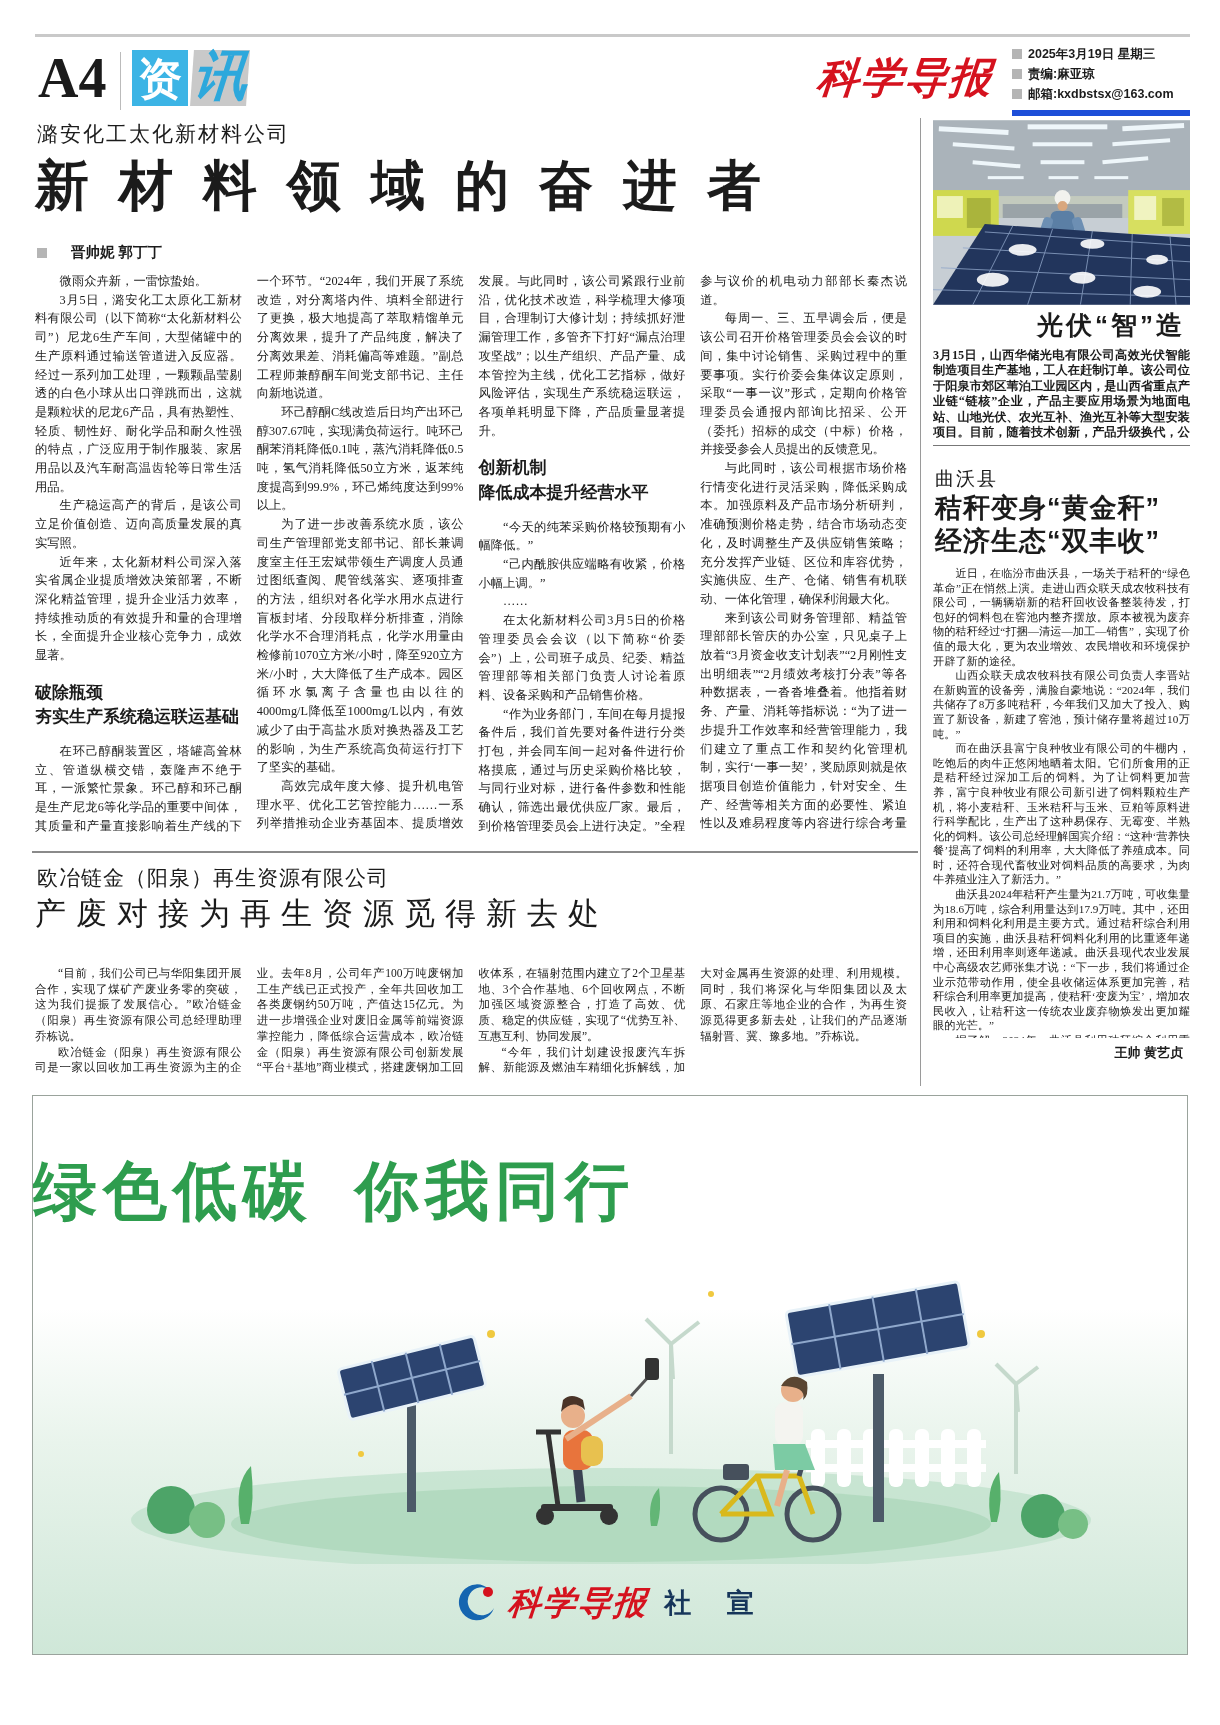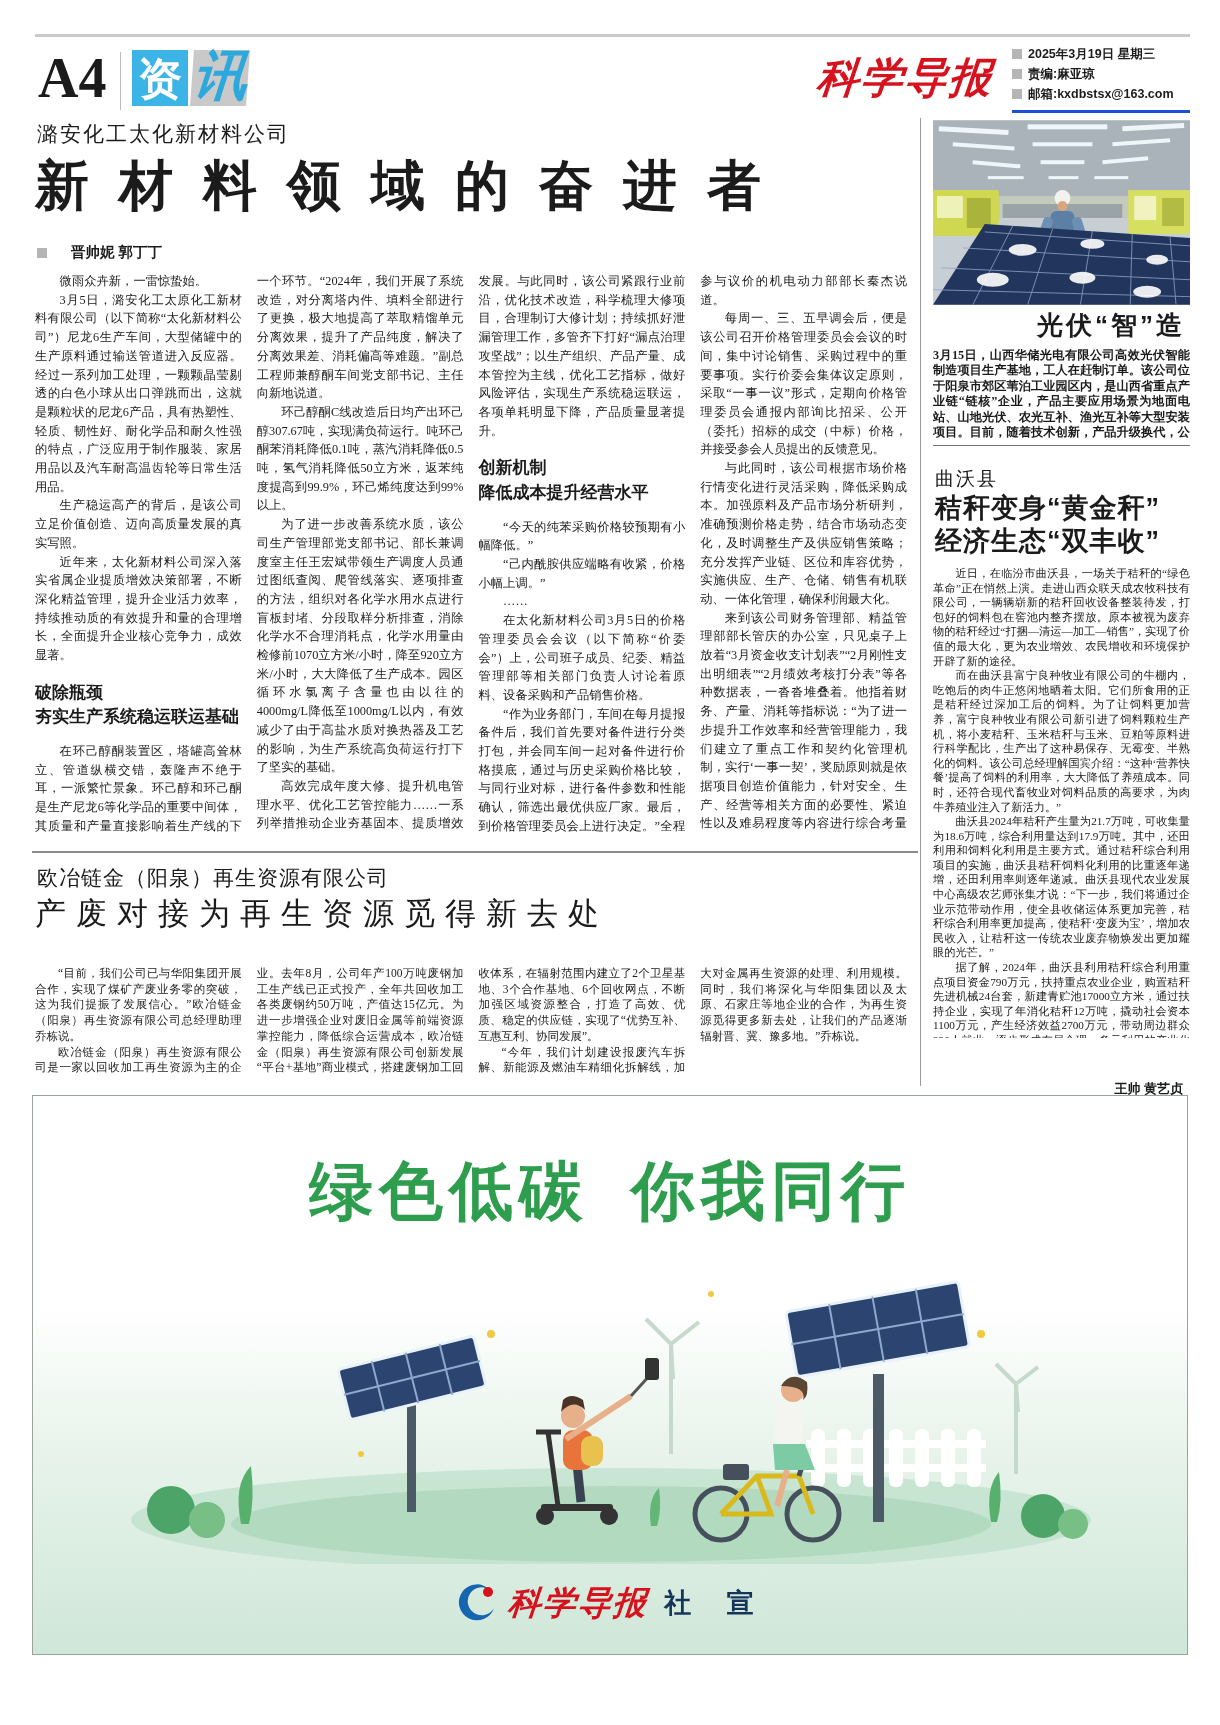--- a/index.html
+++ b/index.html
@@ -12,21 +12,21 @@
   #pageno { left:38px; top:46px; font-size:56px; font-weight:700; font-family:"Liberation Serif", serif; }
   #hdr-div { left:120px; top:52px; width:1px; height:58px; background:#bbb; }
   .badge { width:56px; height:56px; display:inline-block; text-align:center; }
   #badge-zi { left:132px; top:50px; background:#3cb4e5; color:#fff; font-size:44px; line-height:58px;
               font-weight:700; font-family:"Liberation Sans", sans-serif; }
   #badge-xun { left:192px; top:50px; background:#c9c9c9; color:#2da8dc; font-size:54px; line-height:52px;
                font-weight:700; font-style:italic; overflow:visible;
                font-family:"Liberation Serif", serif; transform:skewX(-4deg); }
   #masthead { left:800px; top:50px; width:210px; text-align:center; color:#d5121e; font-size:42px;
               font-weight:700; font-style:italic; transform:skewX(-5deg); letter-spacing:2px; }
-  #hdr-info { left:1012px; top:44px; width:178px; border-bottom:3px solid #1d4ed8; padding-bottom:6px;
+  #hdr-info { left:1012px; top:44px; width:178px; border-bottom:6px solid #1d4ed8; padding-bottom:6px;
               font-family:"Liberation Sans", sans-serif; }
   .inforow { display:flex; align-items:center; gap:6px; font-size:12.5px; font-weight:700;
              line-height:20px; white-space:nowrap; }
   .sq { width:10px; height:10px; background:#b5b5b5; flex:0 0 auto; display:inline-block; }
 
   
   #m-kicker { left:37px; top:120px; font-size:21px; letter-spacing:2px; }
   #m-headline { left:35px; top:150px; width:875px; font-size:54px; font-weight:900; letter-spacing:30px;
                 font-family:"Liberation Sans", sans-serif; white-space:nowrap; }
   #m-byline { left:37px; top:243px; display:flex; align-items:center; gap:24px;
@@ -57,27 +57,27 @@
               font-family:"Liberation Sans", sans-serif; letter-spacing:3px; }
   #ps-body { left:933px; top:348px; width:257px; height:90px; overflow:hidden; text-align:justify;
              font-size:12.2px; line-height:15.4px; font-weight:600; }
   #sb-rule { left:933px; top:445px; width:257px; height:1px; background:#777; }
   #q-kicker { left:935px; top:466px; font-size:19px; letter-spacing:2px; }
   #q-headline { left:935px; top:492px; font-size:27px; font-weight:900; line-height:33px;
                 font-family:"Liberation Sans", sans-serif; letter-spacing:1px; }
   #q-body { left:933px; top:566px; width:257px; height:472px; overflow:hidden; text-align:justify;
             font-size:11.2px; line-height:14.6px; }
   #q-body .p { text-indent:2em; }
-  #q-byline { left:933px; top:1044px; width:250px; text-align:right; font-size:13px;margin-top:36px; }
+  #q-byline { left:933px; top:1044px; width:250px; text-align:right; font-size:13px; }
 
   
   #ad { left:32px; top:1095px; width:1156px; height:560px; border:1px solid #9aa39c;
         background:linear-gradient(180deg,#ffffff 0%,#ffffff 38%,#e9f4ec 62%,#cfe7d8 100%);
         overflow:hidden; }
-  #ad-slogan { position:absolute; left:0; top:52px; width:100%; text-align:center;
+  #ad-slogan { position:absolute; left:0; top:52px; width:100%; text-align:left;
                font-size:64px; font-weight:900; color:#2e9d4e; letter-spacing:6px;
                font-family:"Liberation Sans", sans-serif; }
   #ad-slogan .gap { display:inline-block; width:42px; }
   #ad-art { position:absolute; left:78px; top:128px; }
   #ad-footer { position:absolute; left:0; top:484px; width:100%; display:flex;
                justify-content:center; align-items:center; gap:10px; }
   #ad-brand { color:#d5121e; font-size:33px; font-weight:700; font-style:italic;
               transform:skewX(-5deg); letter-spacing:2px; }
   #ad-suffix { color:#16355a; font-size:27px; letter-spacing:14px; font-weight:700;
                font-family:"Liberation Sans", sans-serif; margin-left:6px; }
@@ -209,20 +209,21 @@
 <div class="abs" id="ps-body"><span>3月15日，山西华储光电有限公司高效光伏智能制造项目生产基地，工人在赶制订单。该公司位于阳泉市郊区苇泊工业园区内，是山西省重点产业链“链核”企业，产品主要应用场景为地面电站、山地光伏、农光互补、渔光互补等大型安装项目。目前，随着技术创新，产品升级换代，公司陆续接到多个光伏建设项目的订单，产销量实现飞跃式增长。</span></div>
 <div class="abs" id="sb-rule"></div>
 
 <div class="abs" id="q-kicker">曲沃县</div>
 <h2 class="abs" id="q-headline">
   <span style="display:block">秸秆变身“黄金秆”</span>
   <span style="display:block">经济生态“双丰收”</span>
 </h2>
 <div class="abs" id="q-body">
   <div class="p">近日，在临汾市曲沃县，一场关于秸秆的“绿色革命”正在悄然上演。走进山西众联天成农牧科技有限公司，一辆辆崭新的秸秆回收设备整装待发，打包好的饲料包在窖池内整齐摆放。原本被视为废弃物的秸秆经过“打捆—清运—加工—销售”，实现了价值的最大化，更为农业增效、农民增收和环境保护开辟了新的途径。</div>
+  <div class="p">山西众联天成农牧科技有限公司负责人李晋站在新购置的设备旁，满脸自豪地说：“2024年，我们共储存了8万多吨秸秆，今年我们又加大了投入、购置了新设备，新建了窖池，预计储存量将超过10万吨。”</div>
   <div class="p">而在曲沃县富宁良种牧业有限公司的牛棚内，吃饱后的肉牛正悠闲地晒着太阳。它们所食用的正是秸秆经过深加工后的饲料。为了让饲料更加营养，富宁良种牧业有限公司新引进了饲料颗粒生产机，将小麦秸秆、玉米秸秆与玉米、豆粕等原料进行科学配比，生产出了这种易保存、无霉变、半熟化的饲料。该公司总经理解国宾介绍：“这种‘营养快餐’提高了饲料的利用率，大大降低了养殖成本。同时，还符合现代畜牧业对饲料品质的高要求，为肉牛养殖业注入了新活力。”</div>
   <div class="p">曲沃县2024年秸秆产生量为21.7万吨，可收集量为18.6万吨，综合利用量达到17.9万吨。其中，还田利用和饲料化利用是主要方式。通过秸秆综合利用项目的实施，曲沃县秸秆饲料化利用的比重逐年递增，还田利用率则逐年递减。曲沃县现代农业发展中心高级农艺师张集才说：“下一步，我们将通过企业示范带动作用，使全县收储运体系更加完善，秸秆综合利用率更加提高，使秸秆‘变废为宝’，增加农民收入，让秸秆这一传统农业废弃物焕发出更加耀眼的光芒。”</div>
   <div class="p">据了解，2024年，曲沃县利用秸秆综合利用重点项目资金790万元，扶持重点农业企业，购置秸秆先进机械24台套，新建青贮池17000立方米，通过扶持企业，实现了年消化秸秆12万吨，撬动社会资本1100万元，产生经济效益2700万元，带动周边群众230人就业，逐步形成布局合理、多元利用的产业化发展格局。</div>
 </div>
 <div class="abs sig" id="q-byline">王帅 黄艺贞</div>
 
 <div class="abs" id="ad">
   <div id="ad-slogan">
     <span>绿色低碳</span><span class="gap"></span><span>你我同行</span>
   </div>

